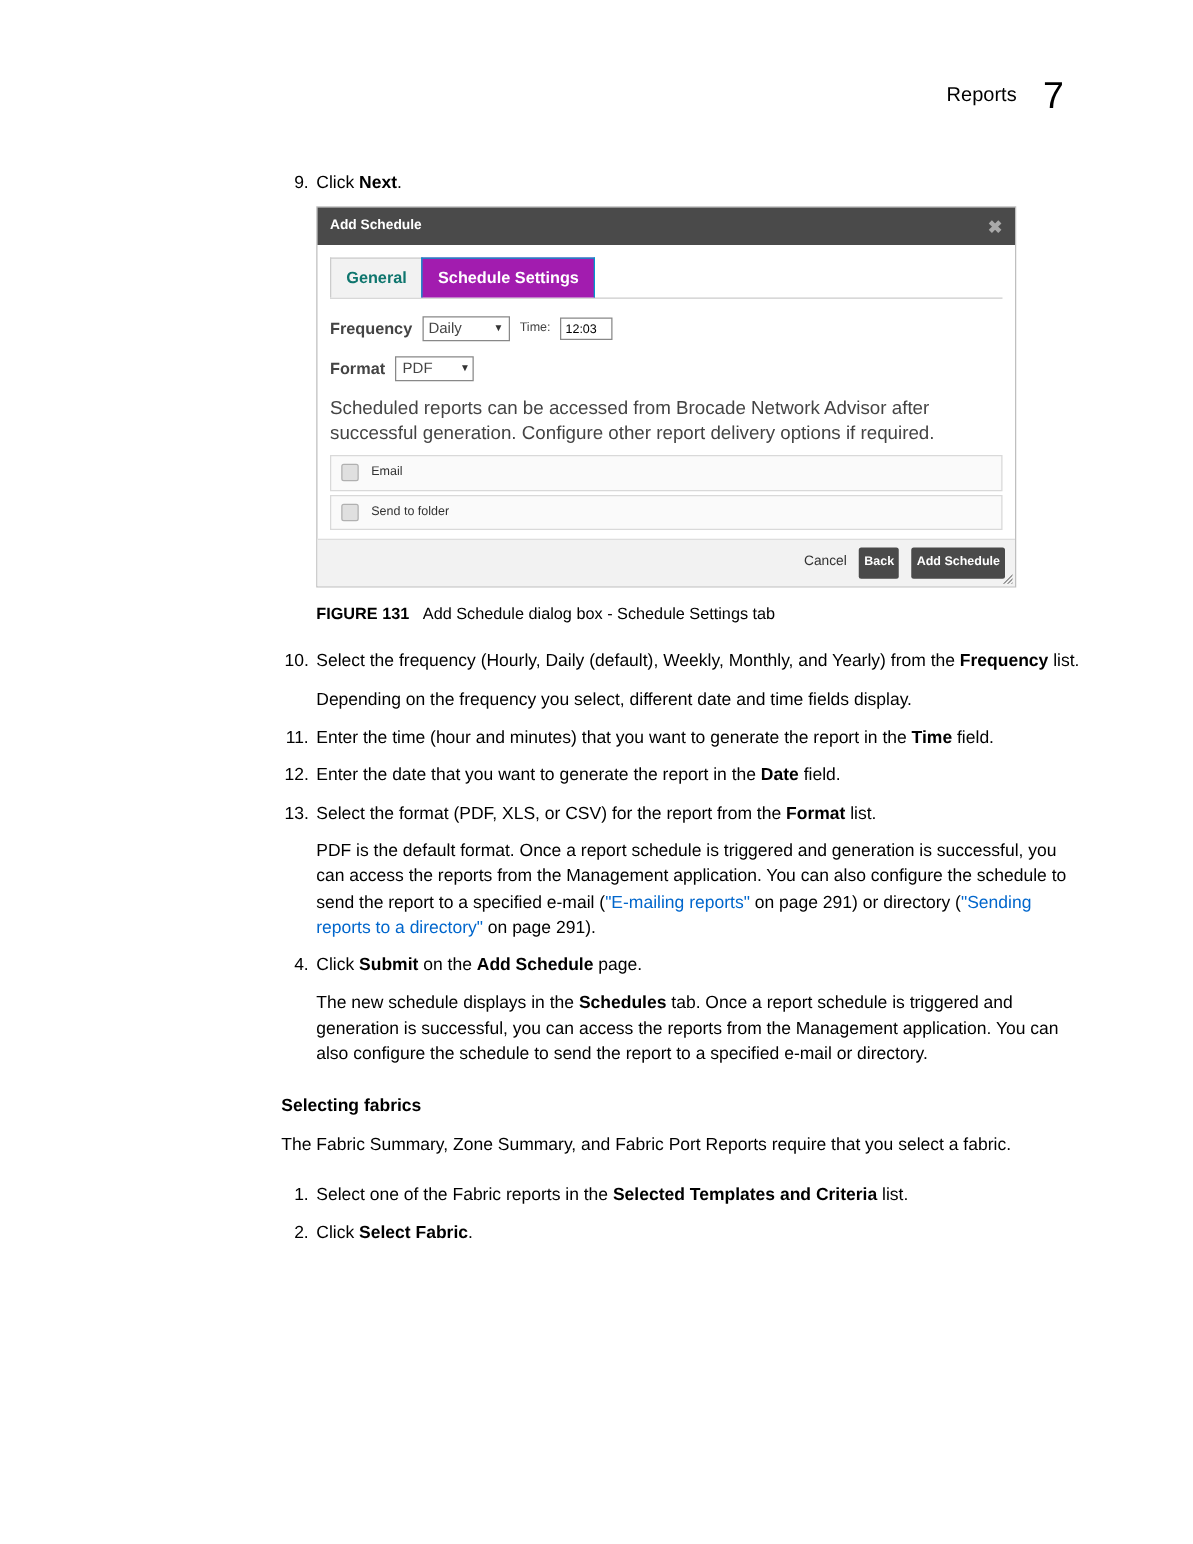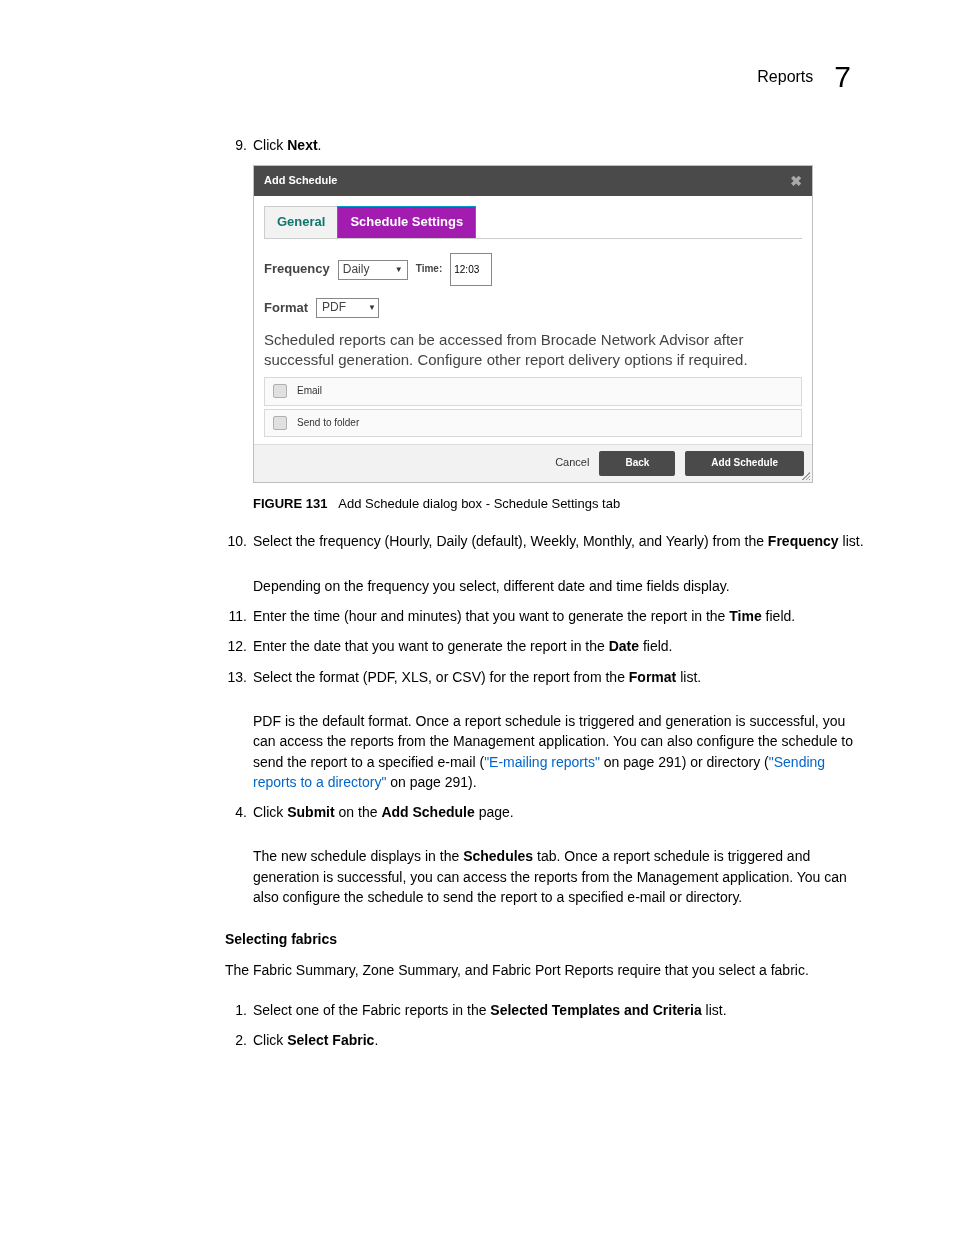--- a/index.html
+++ b/index.html
@@ -24,21 +24,21 @@
     position: absolute;
     left: 225px;
     top: 135px;
     width: 640px;
     font-size: 14px;
     line-height: 1.45;
   }
   .step-row { display: flex; margin-bottom: 10px; }
   .step-num { width: 28px; flex-shrink: 0; text-align: right; padding-right: 6px; }
   .step-body { flex: 1; }
-  .sub-para { margin-left: 28px; margin-top: 24px; margin-bottom: 10px; }
+  .sub-para { margin-left: 28px; margin-top: 10px; margin-bottom: 10px; }
   b, .bold { font-weight: bold; }
   .link { color: #0066cc; }
   .figure-caption { font-size: 13px; margin: 12px 0 18px 28px; }
   .figure-caption .fignum { font-weight: bold; }
   .section-heading { font-weight: bold; font-size: 14px; margin-top: 22px; margin-bottom: 10px; }
   .section-para { margin-bottom: 20px; }
 
   
   .dialog {
     border: 1px solid #bfbfbf;
@@ -85,26 +85,26 @@
     align-items: center;
     gap: 22px;
     height: 20px;
   }
   .select-lg { min-width: 70px; justify-content: space-between; }
   .select-sm { min-width: 42px; padding: 1px 2px 1px 5px; }
   .caret { font-size: 8px; color: #333; }
   .input-sm {
     border: 1px solid #888;
     width: 42px;
-    height: 33px;
+    height: 18px;
     font-size: 10px;
     padding: 0 3px;
     font-weight: normal;
   }
-  .time-label { font-size: 10px; font-weight: bold; color: #444; }
+  .time-label { font-size: 10px; font-weight: normal; color: #444; }
   .info-text { font-size: 15px; color: #444; line-height: 1.3; margin-bottom: 8px; font-weight: normal; }
   .option-row {
     border: 1px solid #d9d9d9;
     background: #fafafa;
     padding: 6px 8px;
     display: flex;
     align-items: center;
     gap: 10px;
     font-size: 10px;
     margin-bottom: 3px;
@@ -126,21 +126,21 @@
     gap: 10px;
     position: relative;
   }
   .btn-link { font-size: 11px; color: #333; background: none; border: none; }
   .btn-dark {
     background: #4a4a4a;
     color: #fff;
     border: none;
     font-size: 10px;
     font-weight: bold;
-    padding: 5px 26px;
+    padding: 5px 4px;
     border-radius: 2px;
   }
   .resize-grip {
     position: absolute;
     right: 2px; bottom: 2px;
     width: 10px; height: 10px;
     background:
       linear-gradient(135deg, transparent 0 60%, #999 60% 68%, transparent 68% 76%, #999 76% 84%, transparent 84% 92%, #999 92% 100%);
   }
 </style>

